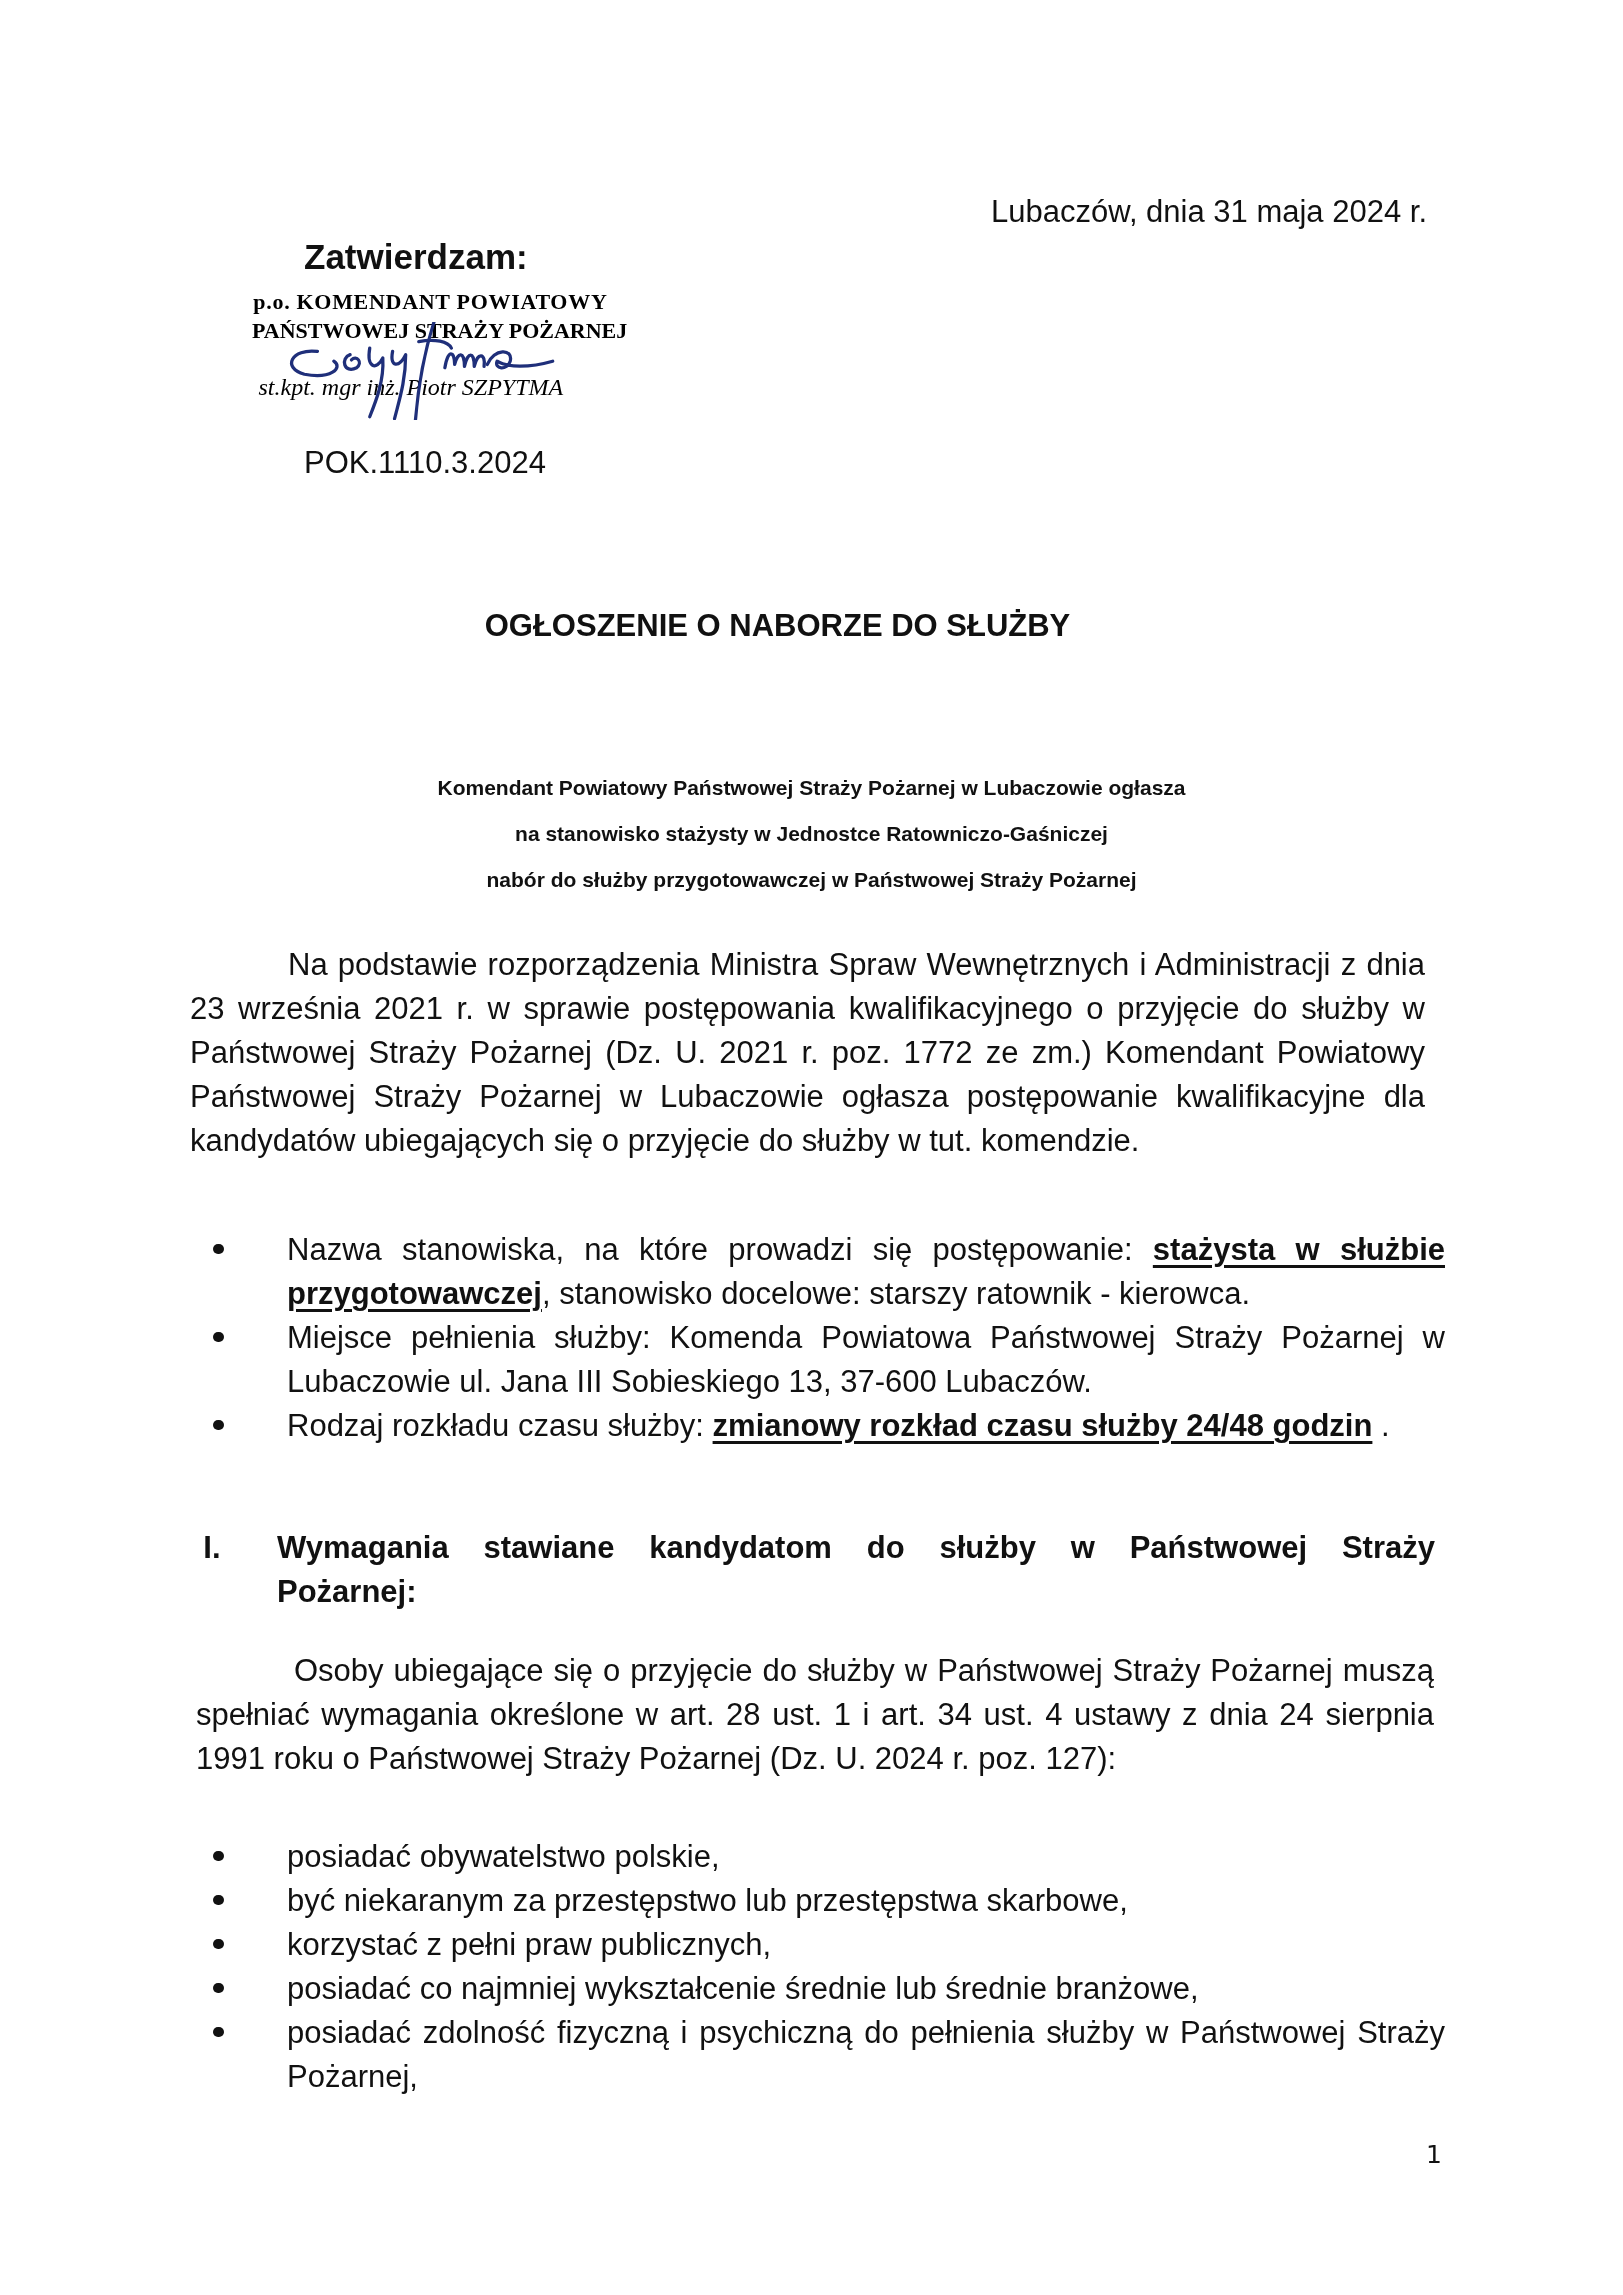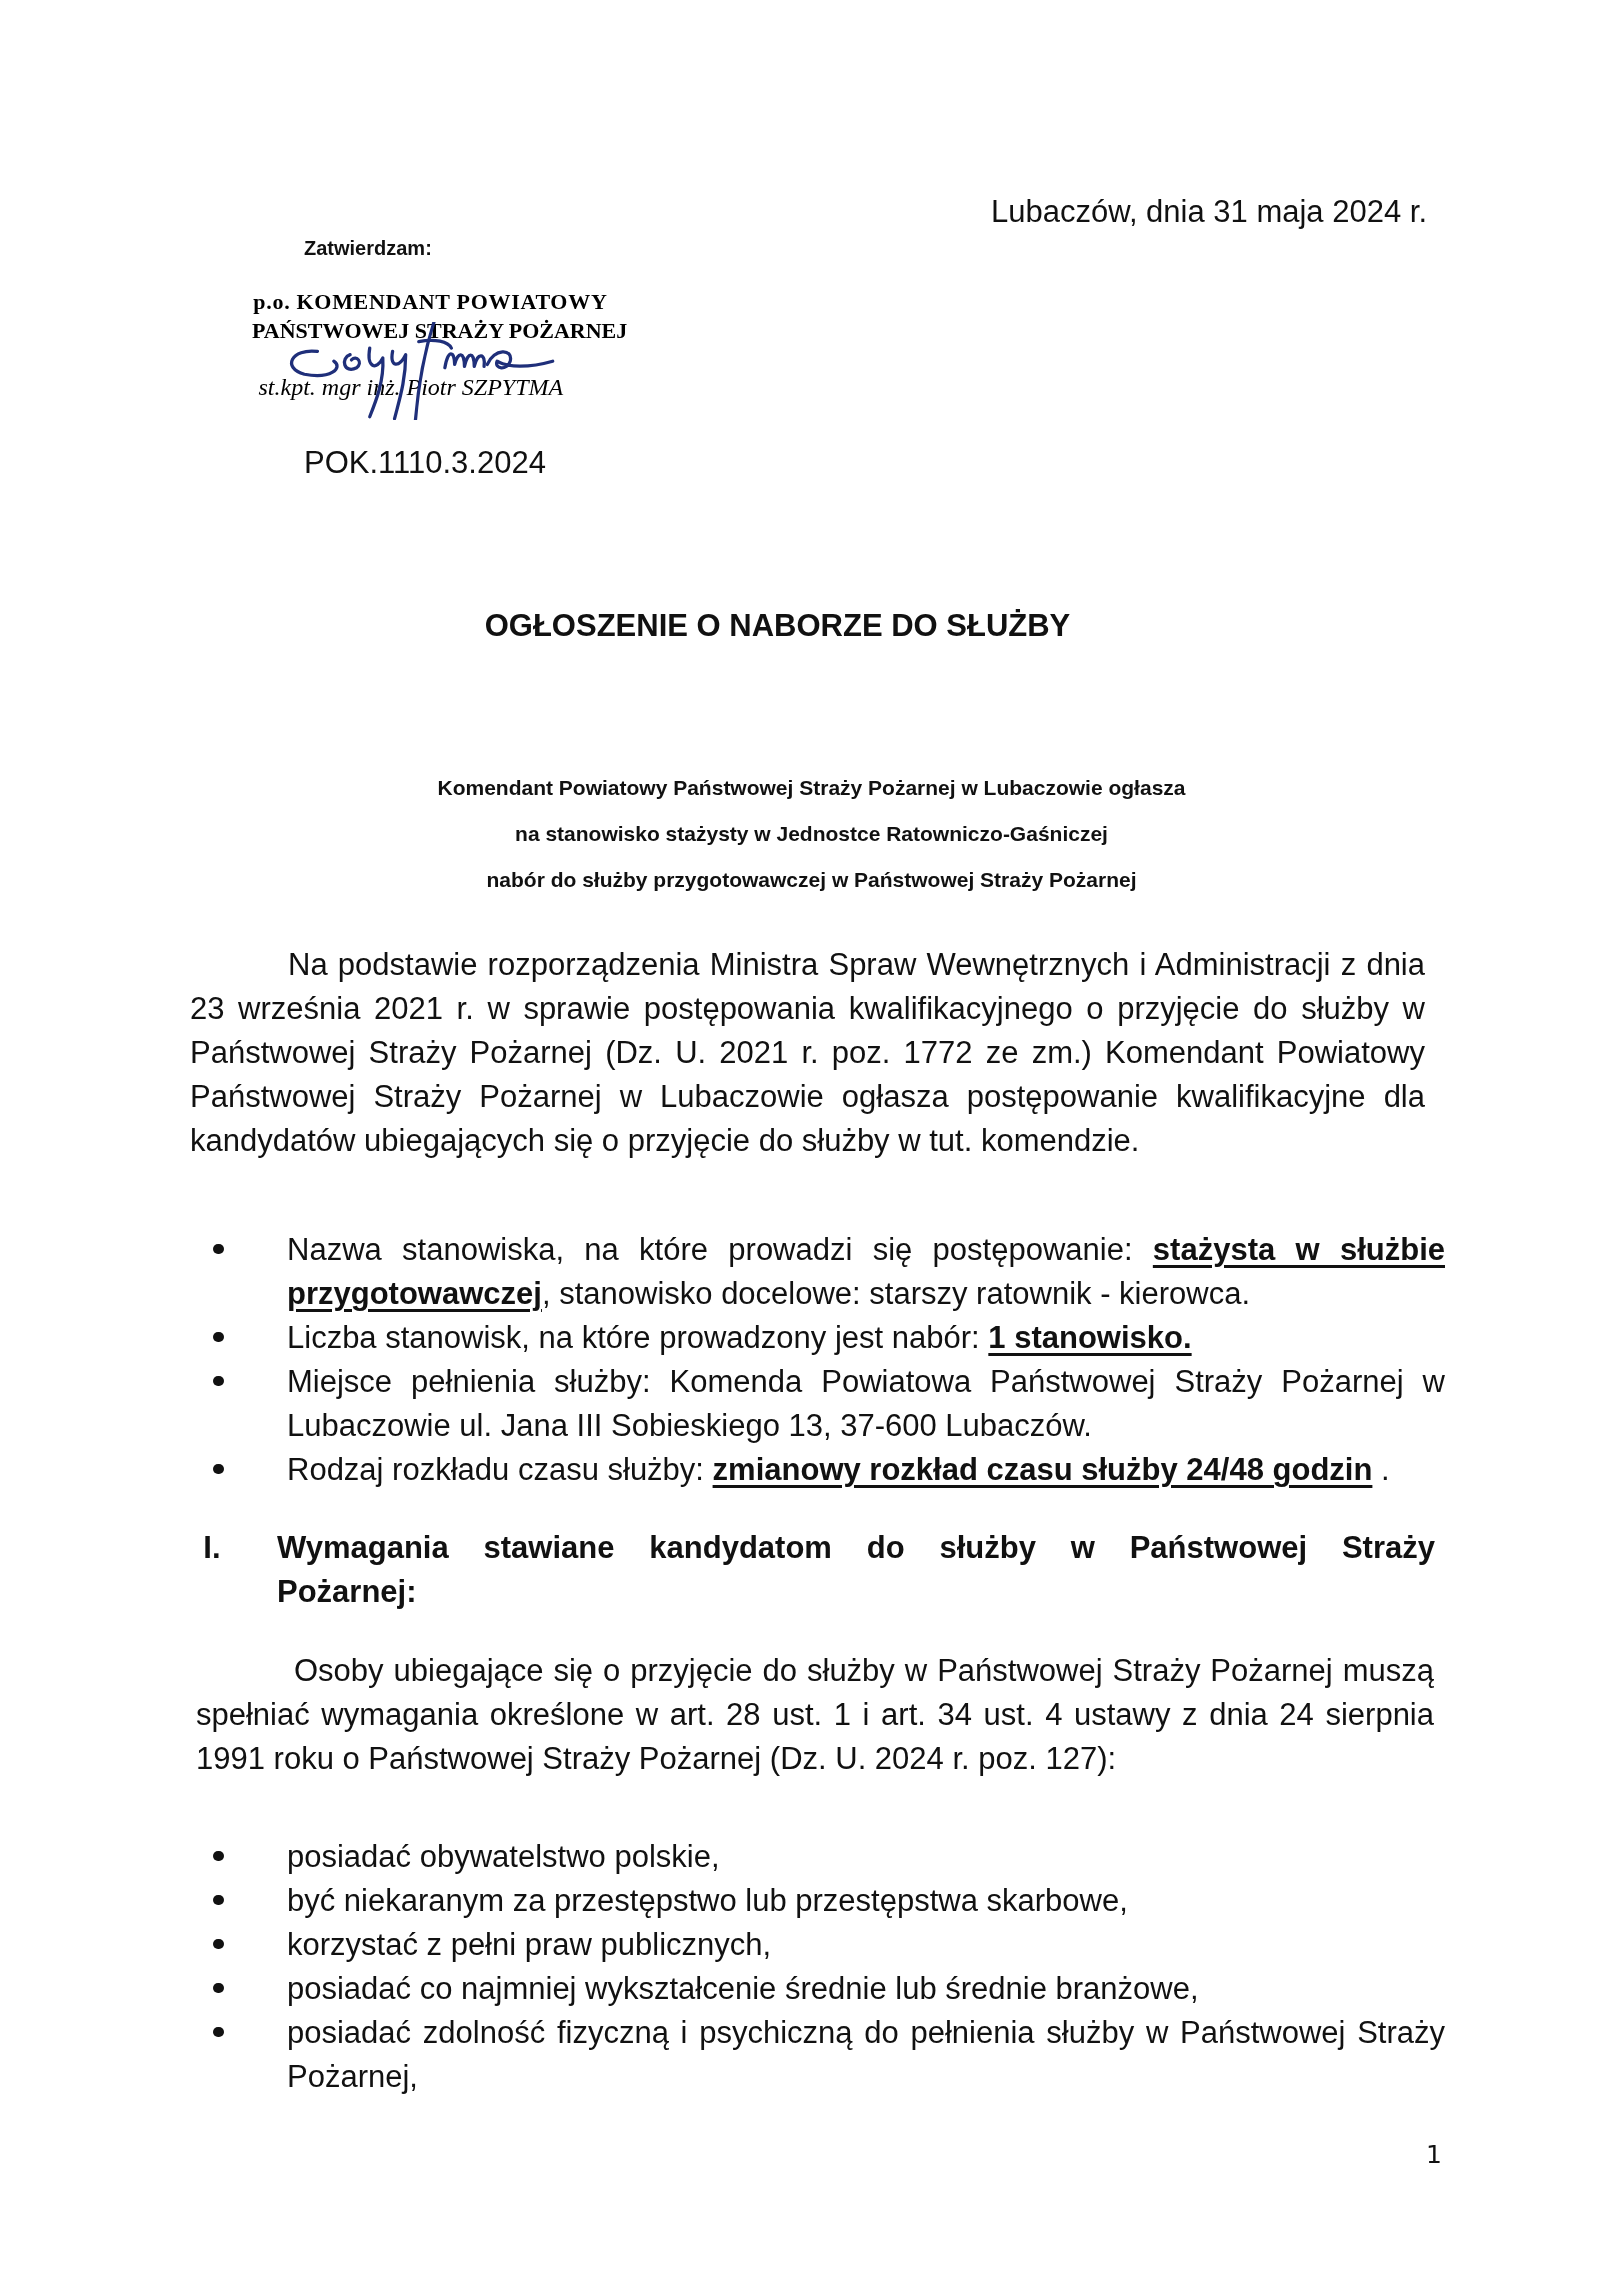--- a/index.html
+++ b/index.html
@@ -3,21 +3,21 @@
   <meta charset="utf-8">
   <style>
     html, body { margin: 0; padding: 0; background: #ffffff; }
     body {
       width: 1623px; height: 2295px; position: relative; overflow: hidden;
       font-family: "Liberation Sans", sans-serif; color: #111111;
     }
     .abs { position: absolute; }
     .body-text { font-size: 31px; line-height: 44px; }
     .date { left: 991px; top: 194px; font-size: 31px; white-space: nowrap; }
-    .approve { left: 304px; top: 237px; font-size: 20px; font-weight: bold; }
+    .approve { left: 304px; top: 237px; font-size: 35px; font-weight: bold; }
     .stamp { left: 252px; top: 289px; width: 340px; height: 118px; }
     .stamp-line { position: absolute; font-family: "Liberation Serif", "DejaVu Serif", serif; color: #000000; white-space: nowrap; }
     .stamp-l1 { left: 1.3px; top: 0px; font-size: 22px; font-weight: bold; letter-spacing: 0.7px; }
     .stamp-l2 { left: 0px; top: 29px; font-size: 22px; font-weight: bold; letter-spacing: 0px; }
     .stamp-l3 { left: 6.5px; top: 85px; font-size: 24px; font-style: italic; }
     .signature { position: absolute; left: 26px; top: 33px; width: 288px; height: 98px; pointer-events: none; }
     .ref { left: 304px; top: 445px; font-size: 31px; }
     .title { left: 0; width: 1555px; top: 603px; text-align: center; font-size: 31px; font-weight: bold; line-height: 46px; }
     .subtitle { left: 0; width: 1623px; top: 765px; text-align: center; font-size: 21px; font-weight: bold; line-height: 46px; }
     .intro { left: 190px; width: 1235px; top: 929px; text-align: justify; text-indent: 98px; margin-top: 14px; }
@@ -71,23 +71,20 @@
   <div>nabór do służby przygotowawczej w Państwowej Straży Pożarnej</div>
 </div>
 
 <div class="abs body-text intro">Na podstawie rozporządzenia Ministra Spraw Wewnętrznych i Administracji z dnia 23 września 2021 r. w sprawie postępowania kwalifikacyjnego o przyjęcie do służby w Państwowej Straży Pożarnej (Dz. U. 2021 r. poz. 1772 ze zm.) Komendant Powiatowy Państwowej Straży Pożarnej w Lubaczowie ogłasza postępowanie kwalifikacyjne dla kandydatów ubiegających się o przyjęcie do służby w tut. komendzie.</div>
 
 <ul class="abs body-text list facts">
   <li>
     <span class="bullet"></span><span>Nazwa stanowiska, na które prowadzi się postępowanie: </span><span class="u">stażysta w służbie przygotowawczej</span><span>, stanowisko docelowe: starszy ratownik - kierowca.</span>
   </li>
   <li>
-    <span class="bullet"></span><span>Liczba stanowisk, na które prowadzony jest nabór: </span><span class="u">1 stanowisko.</span>
-  </li>
-  <li>
     <span class="bullet"></span><span>Miejsce pełnienia służby: Komenda Powiatowa Państwowej Straży Pożarnej w Lubaczowie ul. Jana III Sobieskiego 13, 37-600 Lubaczów.</span>
   </li>
   <li>
     <span class="bullet"></span><span>Rodzaj rozkładu czasu służby: </span><span class="u">zmianowy rozkład czasu służby 24/48 godzin</span><span> .</span>
   </li>
 </ul>
 
 <div class="abs section">
   <span class="num">I.</span>
   <span class="txt">

